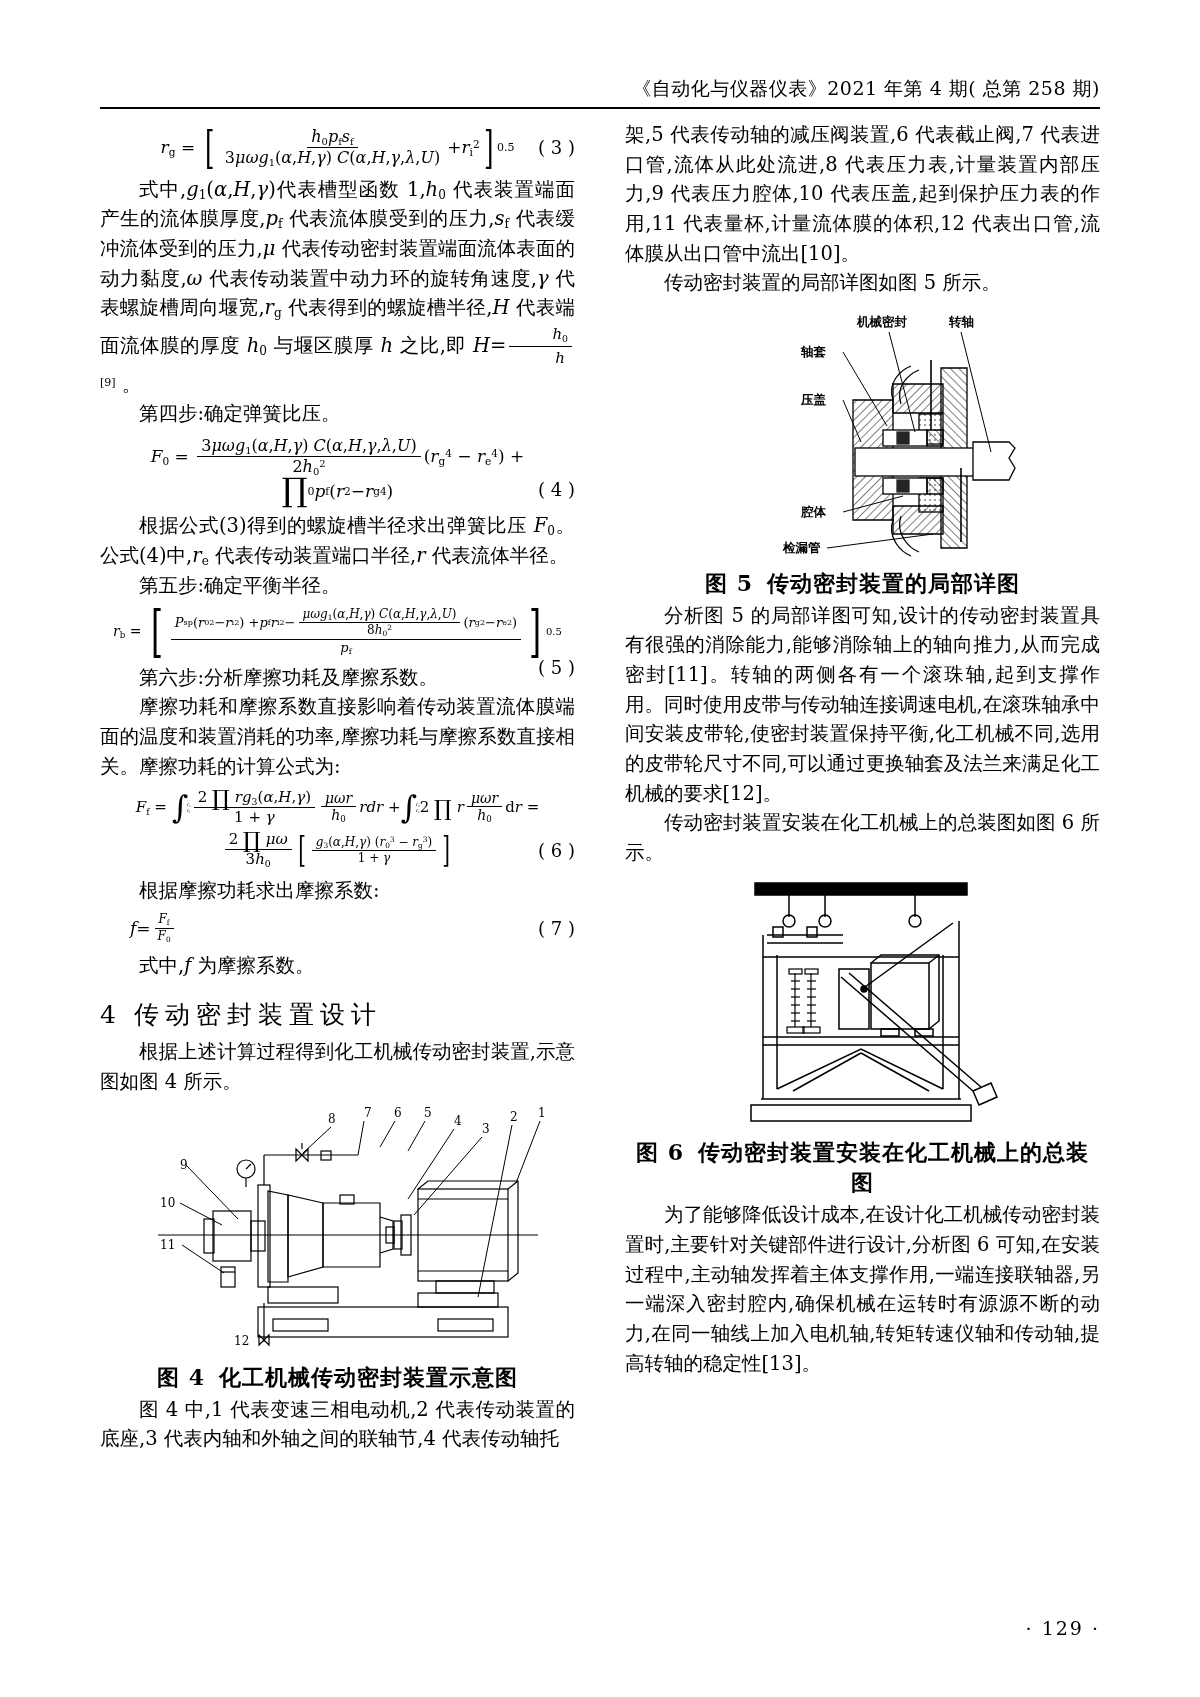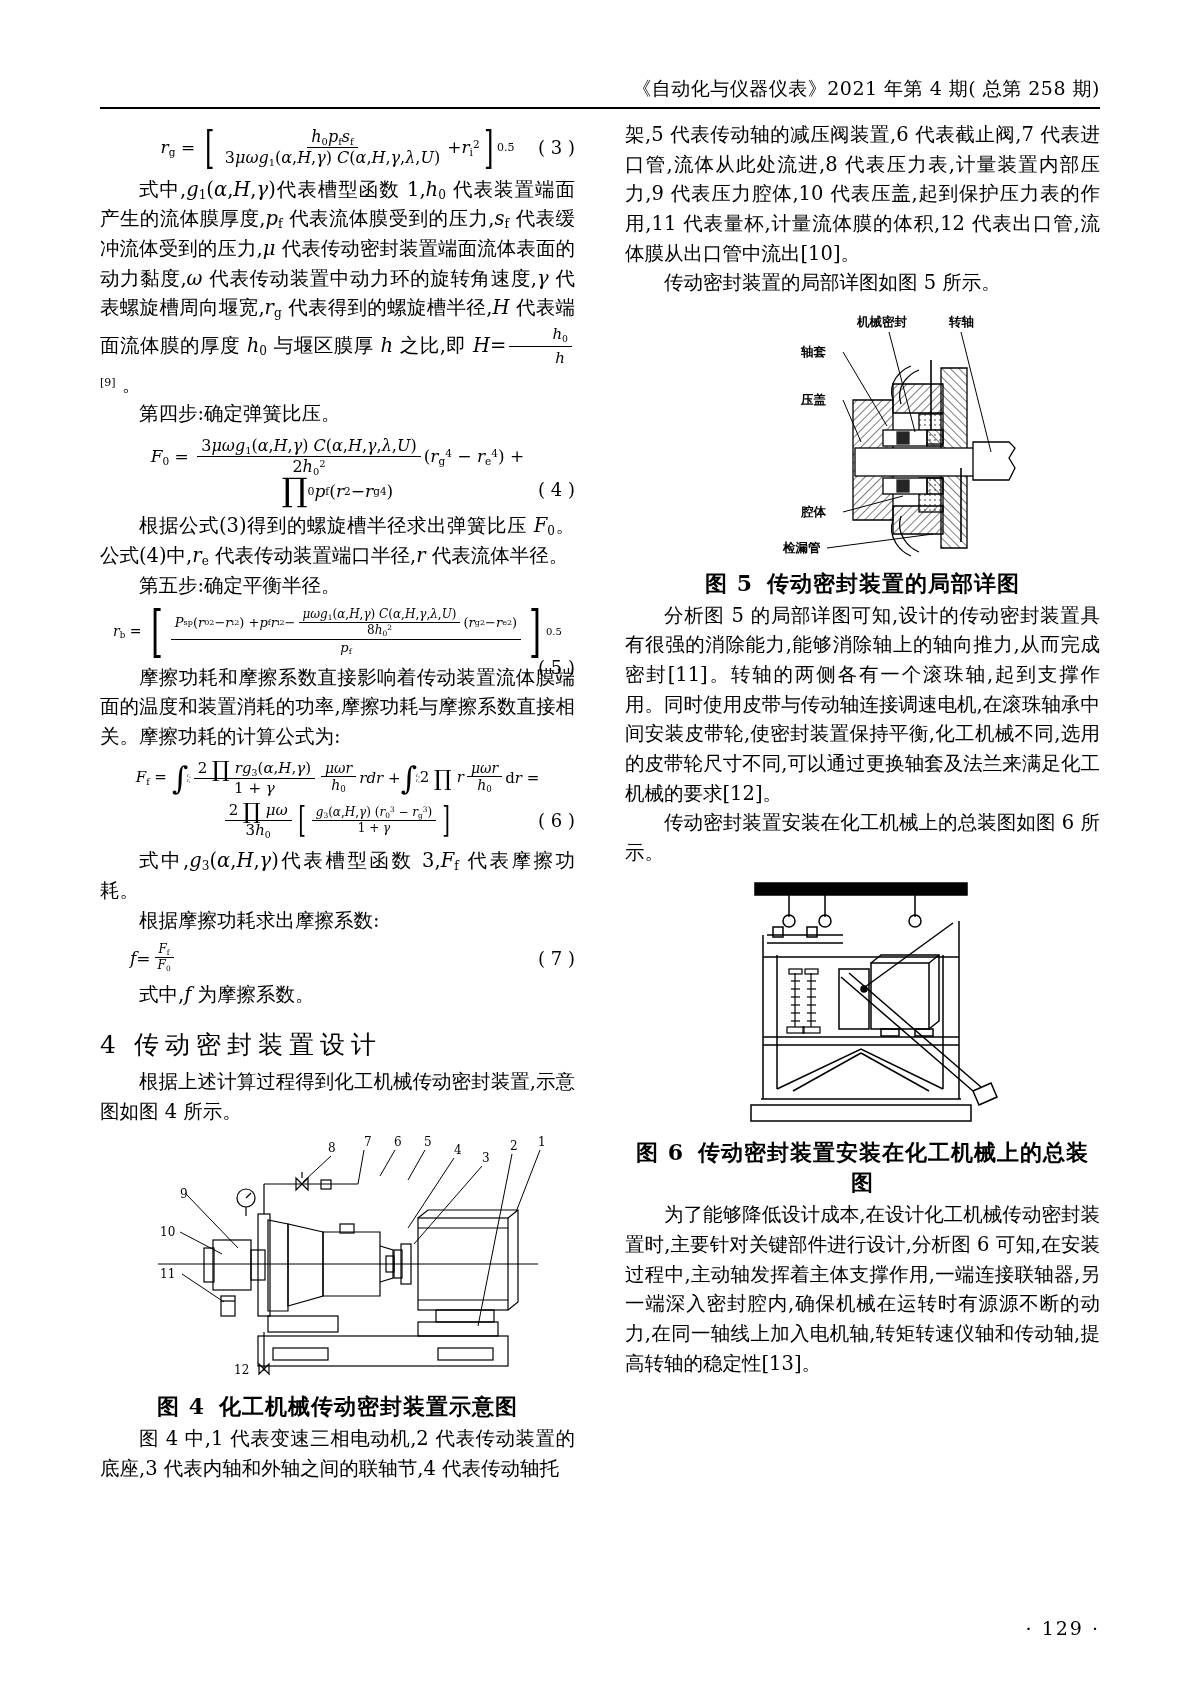--- a/index.html
+++ b/index.html
@@ -101,20 +101,21 @@
               (<i>r</i><sub>g</sub><sup>2</sup>−<i>r</i><sub>e</sub><sup>2</sup>)
             </span>
             <span class="d"><i>p</i><sub>f</sub></span>
           </span>
           <span class="brk" style="font-size:4em;">]</span>
             <span style="font-size:10px;vertical-align:26px;">0.5</span>
         </div>
         <div class="tag" style="top:auto;bottom:-22px;transform:none;">( 5 )</div>
       </div>
 
+      <p class="ind">第六步:分析摩擦功耗及摩擦系数。</p>
       <p class="ind">摩擦功耗和摩擦系数直接影响着传动装置流体膜端面的温度和装置消耗的功率,摩擦功耗与摩擦系数直接相关。摩擦功耗的计算公式为:</p>
 
       <div class="eq">
         <div class="body" style="font-size:15px;">
           <span><i>F</i><sub>f</sub>&nbsp;=&nbsp;</span>
           <span class="intg">∫</span>
             <span class="lim">
               <span>r<sub>e</sub></span>
               <span>r<sub>i</sub></span>
             </span>
@@ -147,21 +148,20 @@
           <span class="brk" style="font-size:2.4em;">[</span>
           <span class="frac" style="font-size:12px;">
             <span class="n"><i>g</i><sub>3</sub>(<i>α</i>,<i>H</i>,<i>γ</i>) (<i>r</i><sub>0</sub><sup>3</sup> − <i>r</i><sub>g</sub><sup>3</sup>)</span>
             <span class="d">1 + <i>γ</i></span>
           </span>
           <span class="brk" style="font-size:2.4em;">]</span>
         </div>
         <div class="tag" style="top:auto;bottom:8px;transform:none;">( 6 )</div>
       </div>
 
-      <p class="ind">式中,<i>g</i><sub>3</sub>(<i>α</i>,<i>H</i>,<i>γ</i>)代表槽型函数 3,<i>F</i><sub>f</sub> 代表摩擦功耗。</p>
       <p class="ind">根据摩擦功耗求出摩擦系数:</p>
 
       <div class="eq">
         <div class="body" style="justify-content:flex-start;padding-left:30px;font-size:17px;">
           <span><i>f</i>=</span>
           <span class="frac" style="font-size:12px;">
             <span class="n"><i>F</i><sub>f</sub></span>
             <span class="d"><i>F</i><sub>0</sub></span>
           </span>
         </div>

